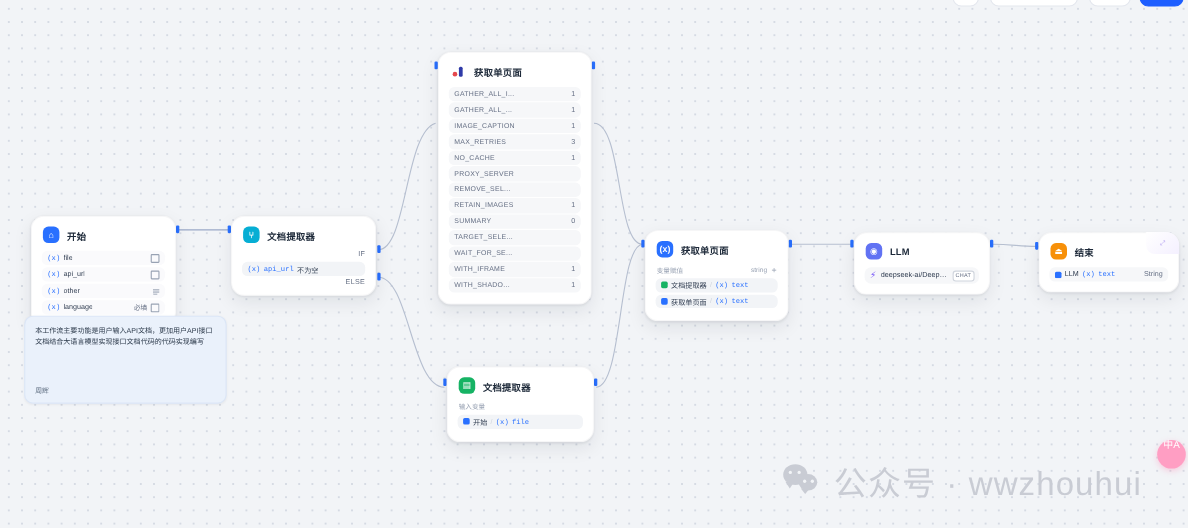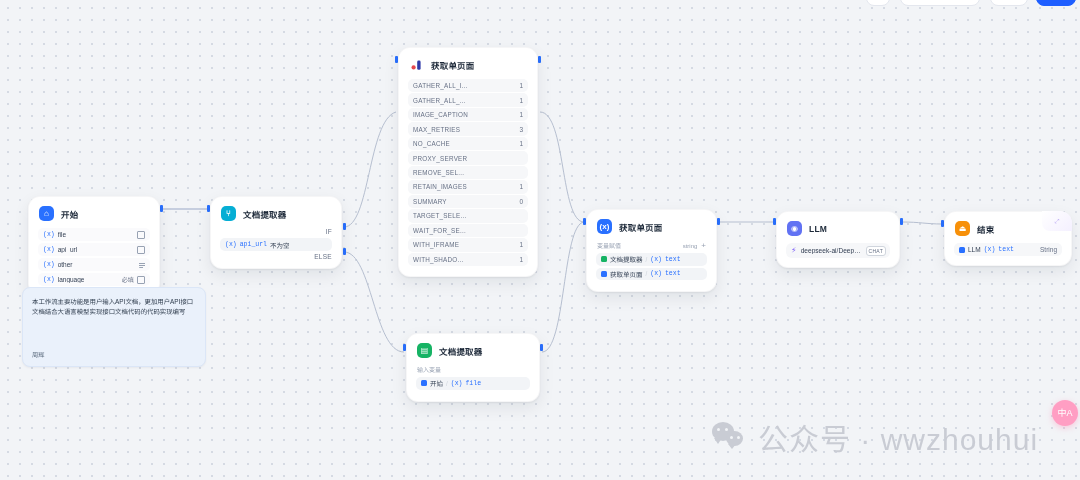--- a/index.html
+++ b/index.html
@@ -313,21 +313,20 @@
   .wm-icon .e { position: absolute; width: 3px; height: 3px; border-radius: 50%; background: #f2f4f7; }
 
   
   #translate-badge {
     position: absolute;
     right: 2px; top: 400px;
     width: 26px; height: 26px;
     border-radius: 50%;
     background: #ff9ec3;
     display: flex;
-    align-items: center;
     justify-content: center;
     color: #ffffff;
     font-size: 9px;
     line-height: 1;
     box-shadow: 0 2px 6px rgba(255,120,170,0.35);
     margin-left: 48px;
   }
 </style>
 </head>
 <body>

